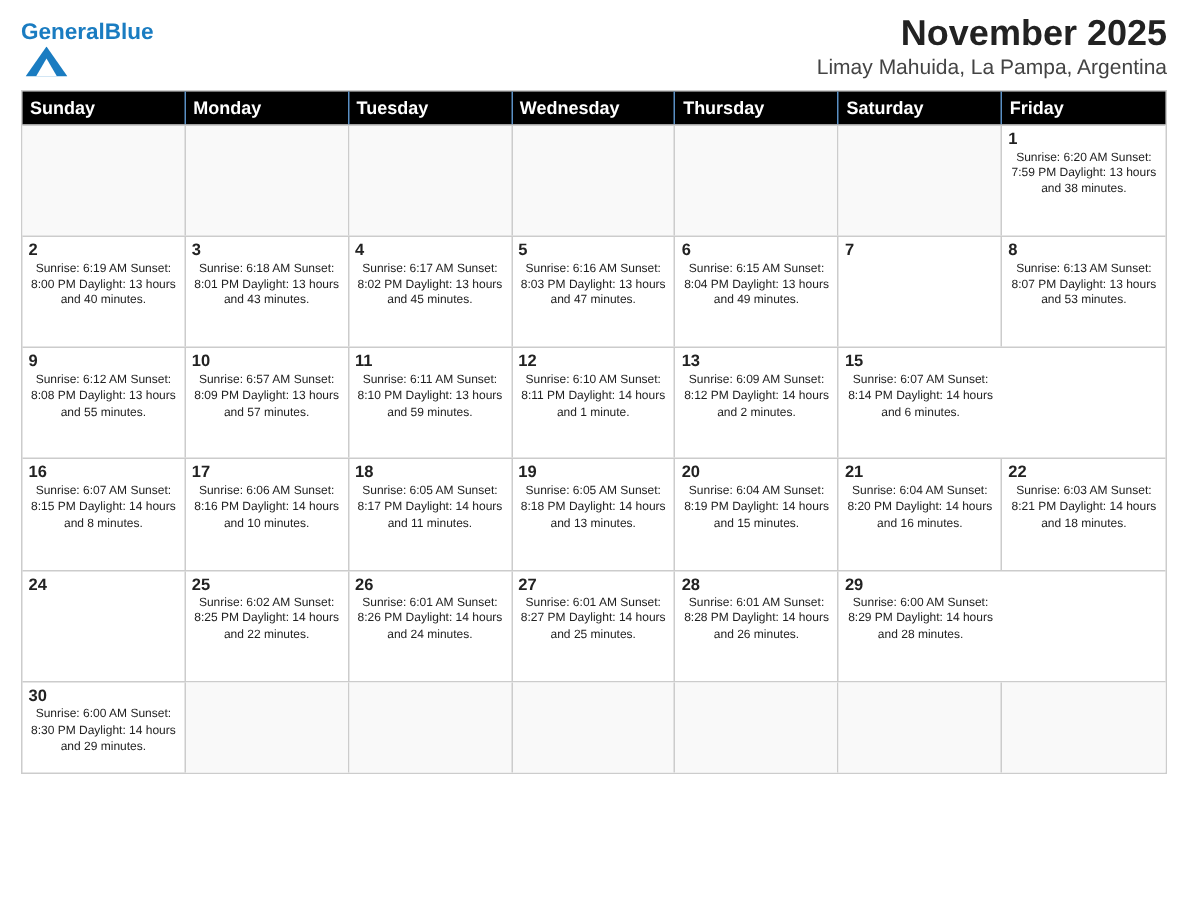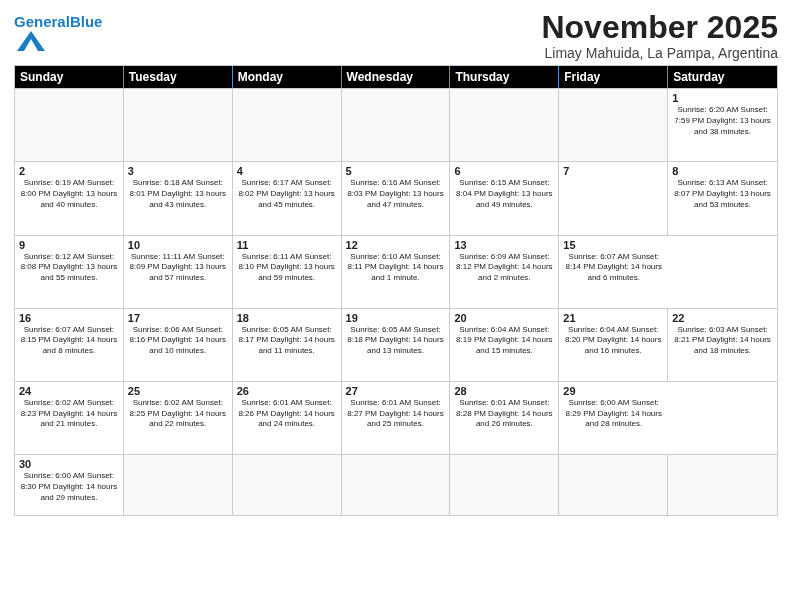--- a/index.html
+++ b/index.html
@@ -39,21 +39,21 @@
     }
     .logo-icon {
       width: 28px;
       height: 20px;
       margin-left: 3px;
     }
     .title-block {
       text-align: right;
     }
     .month-title {
-      font-size: 32px;
+      font-size: 24px;
       font-weight: bold;
       color: #222;
       line-height: 1.1;
     }
     .subtitle {
       font-size: 14px;
       color: #444;
     }
     .calendar {
       flex: 1;
@@ -135,26 +135,26 @@
     </div>
     <div class="title-block">
       <div class="month-title">November 2025</div>
       <div class="subtitle">Limay Mahuida, La Pampa, Argentina</div>
     </div>
   </div>
 
   <div class="calendar">
     <div class="cal-header" id="cal-header">
         <div class="cal-header-cell">Sunday</div>
+        <div class="cal-header-cell">Monday</div>
         <div class="cal-header-cell">Tuesday</div>
-        <div class="cal-header-cell">Monday</div>
         <div class="cal-header-cell">Wednesday</div>
         <div class="cal-header-cell">Thursday</div>
+        <div class="cal-header-cell">Saturday</div>
         <div class="cal-header-cell">Friday</div>
-        <div class="cal-header-cell">Saturday</div>
       </div>
     <div class="cal-body" id="cal-body">
         <div class="cal-row">
           <div class="cal-cell empty"></div>
           <div class="cal-cell empty"></div>
           <div class="cal-cell empty"></div>
           <div class="cal-cell empty"></div>
           <div class="cal-cell empty"></div>
           <div class="cal-cell empty"></div>
           <div class="cal-cell">
@@ -207,21 +207,21 @@
         </div>
         <div class="cal-row">
           <div class="cal-cell">
             <span class="day-num">9</span>
             <div class="day-info">Sunrise: 6:12 AM
 Sunset: 8:08 PM
 Daylight: 13 hours and 55 minutes.</div>
           </div>
           <div class="cal-cell">
             <span class="day-num">10</span>
-            <div class="day-info">Sunrise: 11:11 AM
+            <div class="day-info">Sunrise: 6:57 AM
 Sunset: 8:09 PM
 Daylight: 13 hours and 57 minutes.</div>
           </div>
           <div class="cal-cell">
             <span class="day-num">11</span>
             <div class="day-info">Sunrise: 6:11 AM
 Sunset: 8:10 PM
 Daylight: 13 hours and 59 minutes.</div>
           </div>
           <div class="cal-cell">
@@ -283,23 +283,20 @@
           <div class="cal-cell">
             <span class="day-num">22</span>
             <div class="day-info">Sunrise: 6:03 AM
 Sunset: 8:21 PM
 Daylight: 14 hours and 18 minutes.</div>
           </div>
         </div>
         <div class="cal-row">
           <div class="cal-cell">
             <span class="day-num">24</span>
-            <div class="day-info">Sunrise: 6:02 AM
-Sunset: 8:23 PM
-Daylight: 14 hours and 21 minutes.</div>
           </div>
           <div class="cal-cell">
             <span class="day-num">25</span>
             <div class="day-info">Sunrise: 6:02 AM
 Sunset: 8:25 PM
 Daylight: 14 hours and 22 minutes.</div>
           </div>
           <div class="cal-cell">
             <span class="day-num">26</span>
             <div class="day-info">Sunrise: 6:01 AM

